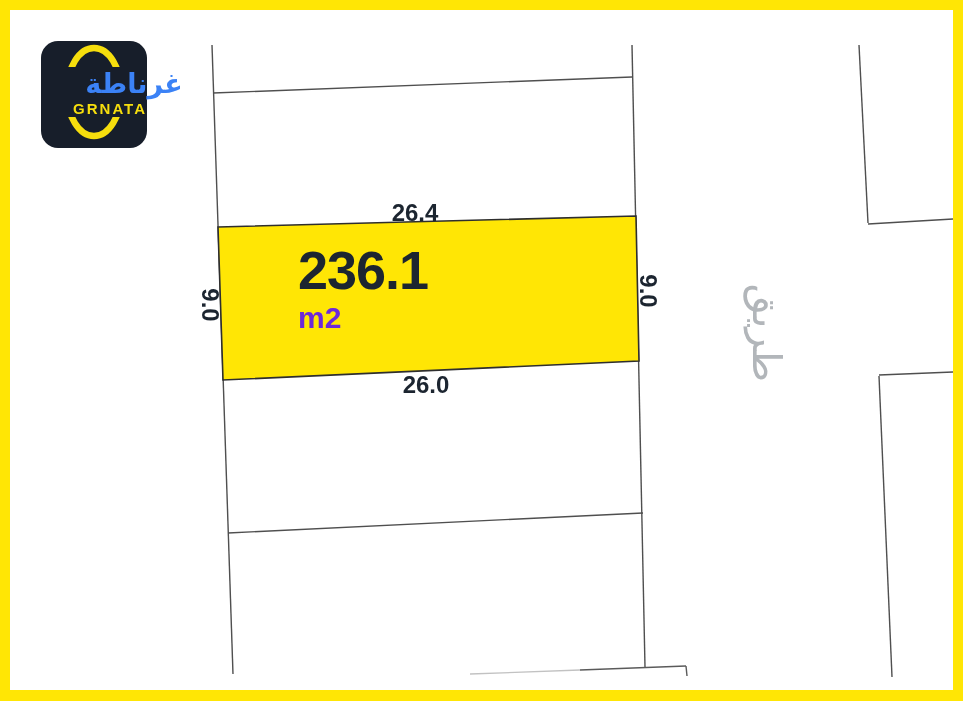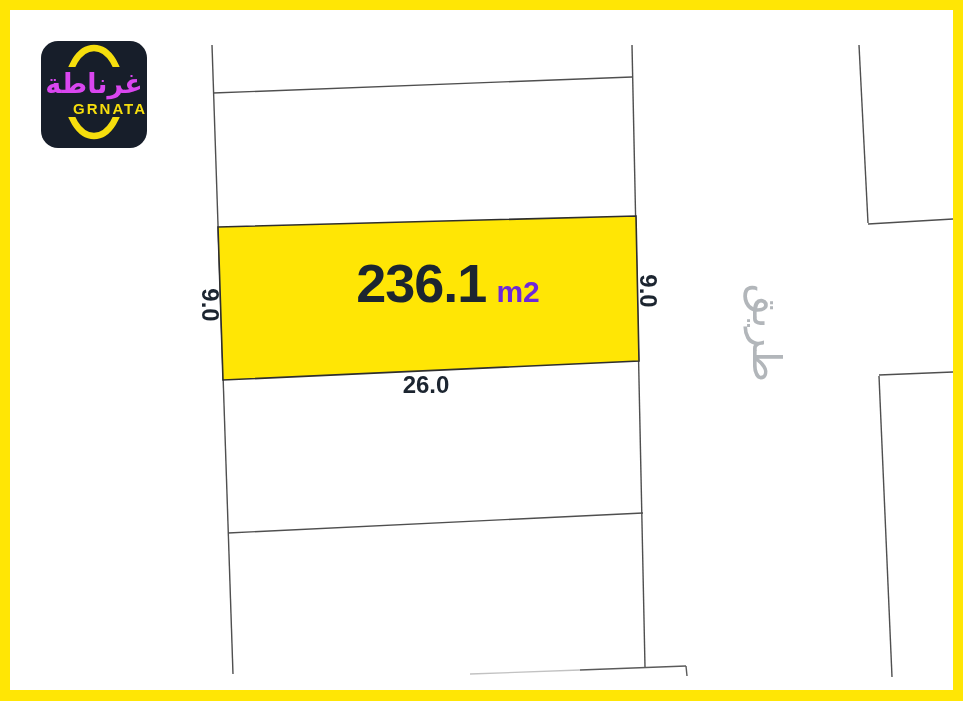--- a/index.html
+++ b/index.html
@@ -30,20 +30,21 @@
   }
   .dim-top   {left:355px;top:199px;width:120px;}
   .dim-bottom{left:366px;top:371px;width:120px;}
   .dim-left  {left:150px;top:291px;width:120px;transform:rotate(90deg);}
   .dim-right {left:588px;top:277px;width:120px;transform:rotate(90deg);}
 
   .area-label{
     position:absolute;left:288px;top:252px;width:320px;height:70px;
     display:flex;justify-content:center;align-items:baseline;
     z-index:3;
+    flex-direction:column;
   }
   .area-value{
     color:#1C2530;font-weight:700;font-size:54px;letter-spacing:-1px;
   }
   .area-unit{
     color:#6d28d9;font-weight:600;font-size:30px;margin-left:10px;
   }
 
   .road-label{
     position:absolute;left:687px;top:310px;width:160px;height:46px;
@@ -52,23 +53,24 @@
     z-index:2;white-space:nowrap;
   }
 
   .logo{
     position:absolute;left:41px;top:41px;width:106px;height:107px;
     background:#171E2A;border-radius:17px;z-index:4;
   }
   .logo svg{position:absolute;left:0;top:0;}
   .logo-arabic{
     position:absolute;left:0;top:26px;width:106px;
-    text-align:center;color:#d946ef;font-weight:700;font-size:27px;
+    text-align:center;color:#3b82f6;font-weight:700;font-size:27px;
     line-height:34px;z-index:2;
     font-family:"DejaVu Sans",sans-serif;
+    padding-left:40px;
   }
   .logo-latin{
     position:absolute;left:0;top:60px;width:106px;
     text-align:right;color:#F6DE0D;font-weight:700;font-size:15px;
     letter-spacing:2px;line-height:16px;z-index:2;
   }
 </style>
 </head>
 <body>
 
@@ -86,20 +88,21 @@
     <line x1="470" y1="674" x2="580" y2="670" stroke="#C2C2C2" stroke-width="1.3"></line>
     <line x1="580" y1="670" x2="686" y2="666" stroke="#5A5A5A" stroke-width="1.4"></line>
     <line x1="686" y1="666" x2="687" y2="676" stroke="#5A5A5A" stroke-width="1.4"></line>
 
     <line x1="859" y1="45" x2="868" y2="223" stroke="#4F4F4F" stroke-width="1.4"></line>
     <line x1="868" y1="224" x2="953" y2="219" stroke="#4F4F4F" stroke-width="1.4"></line>
     <line x1="879" y1="375" x2="953" y2="372" stroke="#4F4F4F" stroke-width="1.4"></line>
     <line x1="879" y1="376" x2="892" y2="677" stroke="#4F4F4F" stroke-width="1.4"></line>
   </svg>
 
+  <div class="label dim-top">26.4</div>
   <div class="label dim-bottom">26.0</div>
   <div class="label dim-left">9.0</div>
   <div class="label dim-right">9.0</div>
 
   <div class="area-label">
     <span class="area-value">236.1</span>
     <span class="area-unit">m2</span>
   </div>
 
   <div class="road-label">طريق</div>

